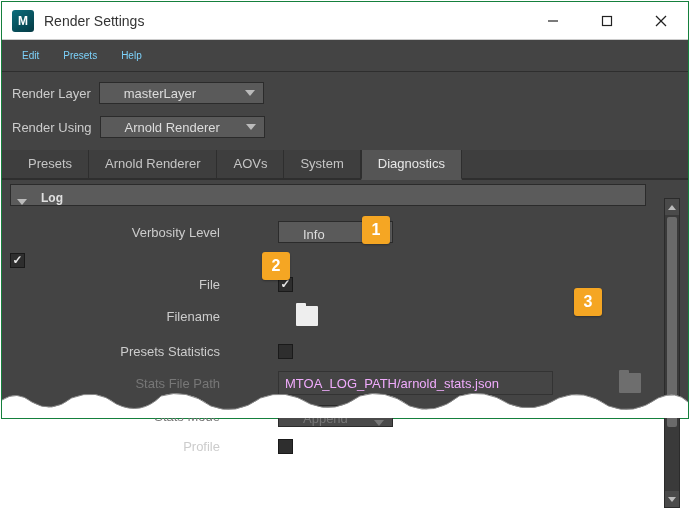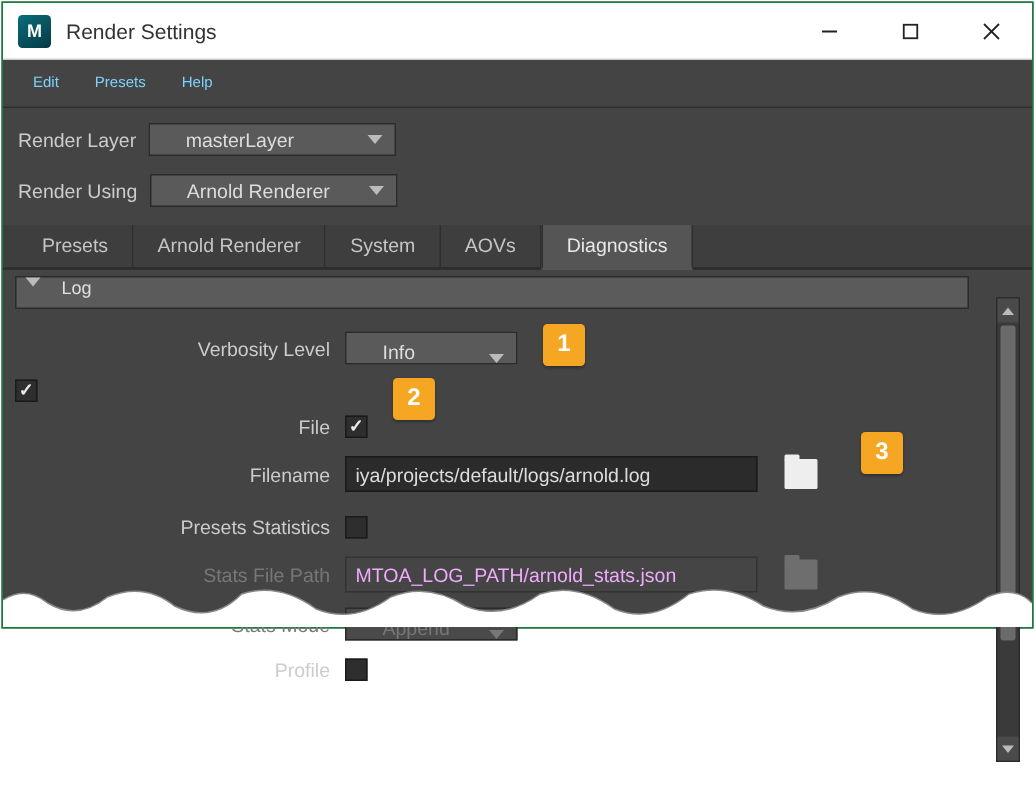--- a/index.html
+++ b/index.html
@@ -69,30 +69,30 @@
   .tab.active {
     background:#555; color:#e8e8e8; border-bottom:2px solid #555; margin-bottom:-2px;
     border-left:1px solid #2e2e2e;
   }
 
   
   .content {
     position:relative; padding:4px 8px 0 8px;
   }
   .section-header {
-    background:#5b5b5b; height:22px; display:flex; align-items:flex-start;
-    border:1px solid #2b2b2b; color:#e0e0e0; font-size:12px; font-weight:normal;
+    background:#5b5b5b; height:22px; display:flex; align-items:flex-end;
+    border:1px solid #2b2b2b; color:#e0e0e0; font-size:12px; font-weight:bold;
     padding-left:6px; gap:10px;
   }
   .section-header .collapse-arrow { margin-right:4px; }
   .settings {
     padding-top:10px;
   }
   .srow {
-    display:flex; align-items:center; height:32px; color:#ccc; font-size:13px;
+    display:flex; align-items:center; height:32px; color:#ccc; font-size:13px;gap:48px;
   }
   .srow.dim { color:#777; }
   .slabel {
     width:220px; text-align:right; padding-right:10px;
   }
   .combo.small { width:115px;align-items:flex-end; }
   .checkbox {
     width:15px; height:15px; background:#2e2e2e; border:1px solid #1a1a1a;
     display:flex; align-items:center; justify-content:center;
   }
@@ -209,22 +209,22 @@
     <span class="form-label">Render Using</span>
     <div class="combo">
       <span>Arnold Renderer</span>
       <span class="arrow"></span>
     </div>
   </div>
 
   <div class="tabstrip">
     <div class="tab">Presets</div>
     <div class="tab">Arnold Renderer</div>
+    <div class="tab">AOVs</div>
     <div class="tab">System</div>
-    <div class="tab">AOVs</div>
     <div class="tab active">Diagnostics</div>
   </div>
 
   <div class="content" style="width:652px;">
 
     <div class="section-header">
       <span class="collapse-arrow"></span>
       <span>Log</span>
     </div>
 
@@ -242,23 +242,20 @@
         <div class="checkbox checked"></div>
       </div>
 
       <div class="srow" style="height:24px">
         <div class="slabel">File</div>
         <div class="checkbox checked"></div>
       </div>
 
       <div class="srow" style="height:40px">
         <div class="slabel">Filename</div>
-        <div class="text-input" style="width:275px">
-          <span>iya/projects/default/logs/arnold.log</span>
-        </div>
         <div class="browse-btn"></div>
       </div>
 
 
       <div class="srow" style="height:30px">
         <div class="slabel">Presets Statistics</div>
         <div class="checkbox"></div>
       </div>
 
       <div class="srow dim" style="height:34px">

